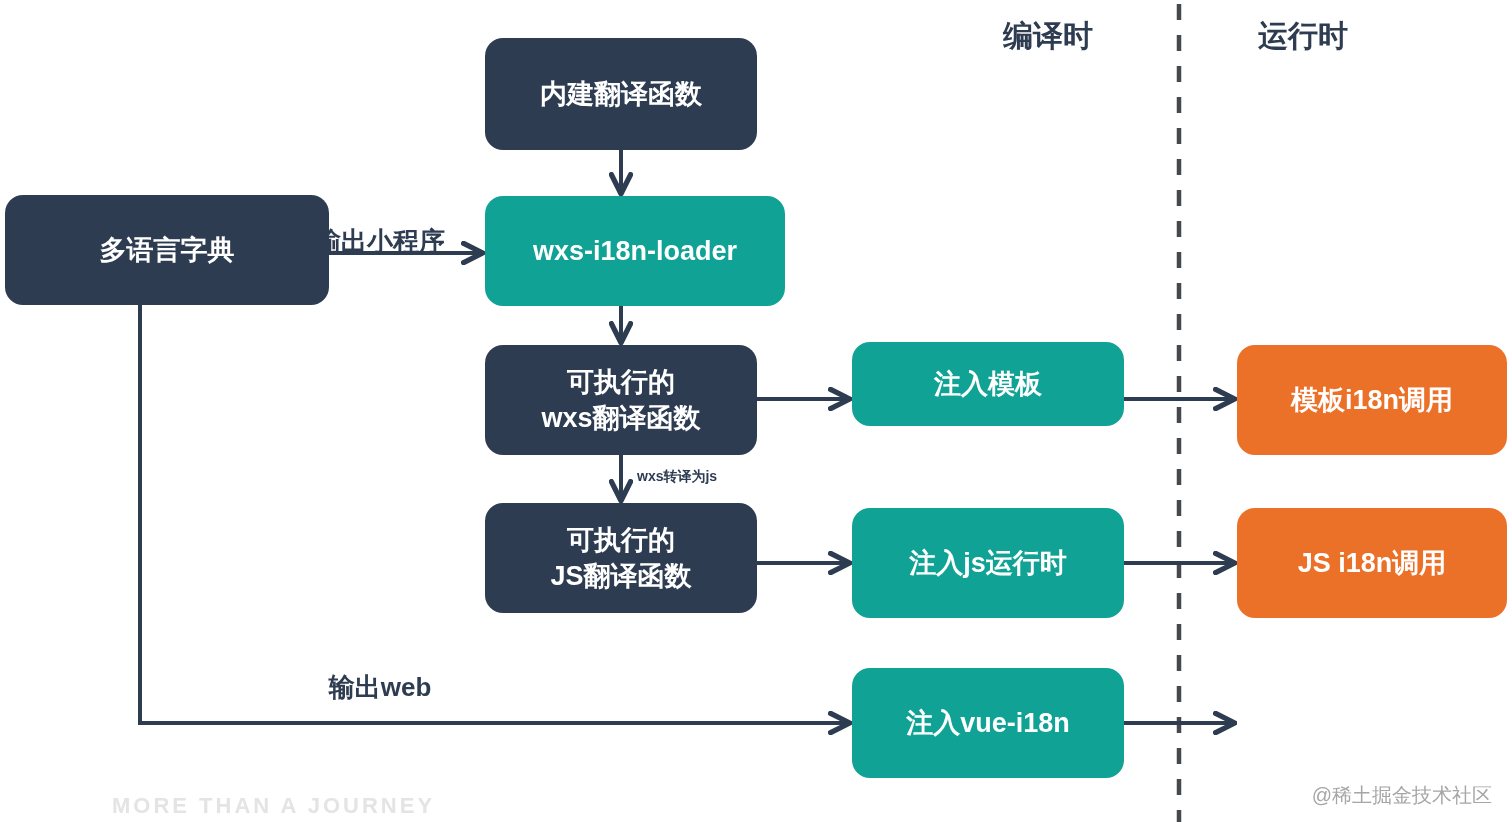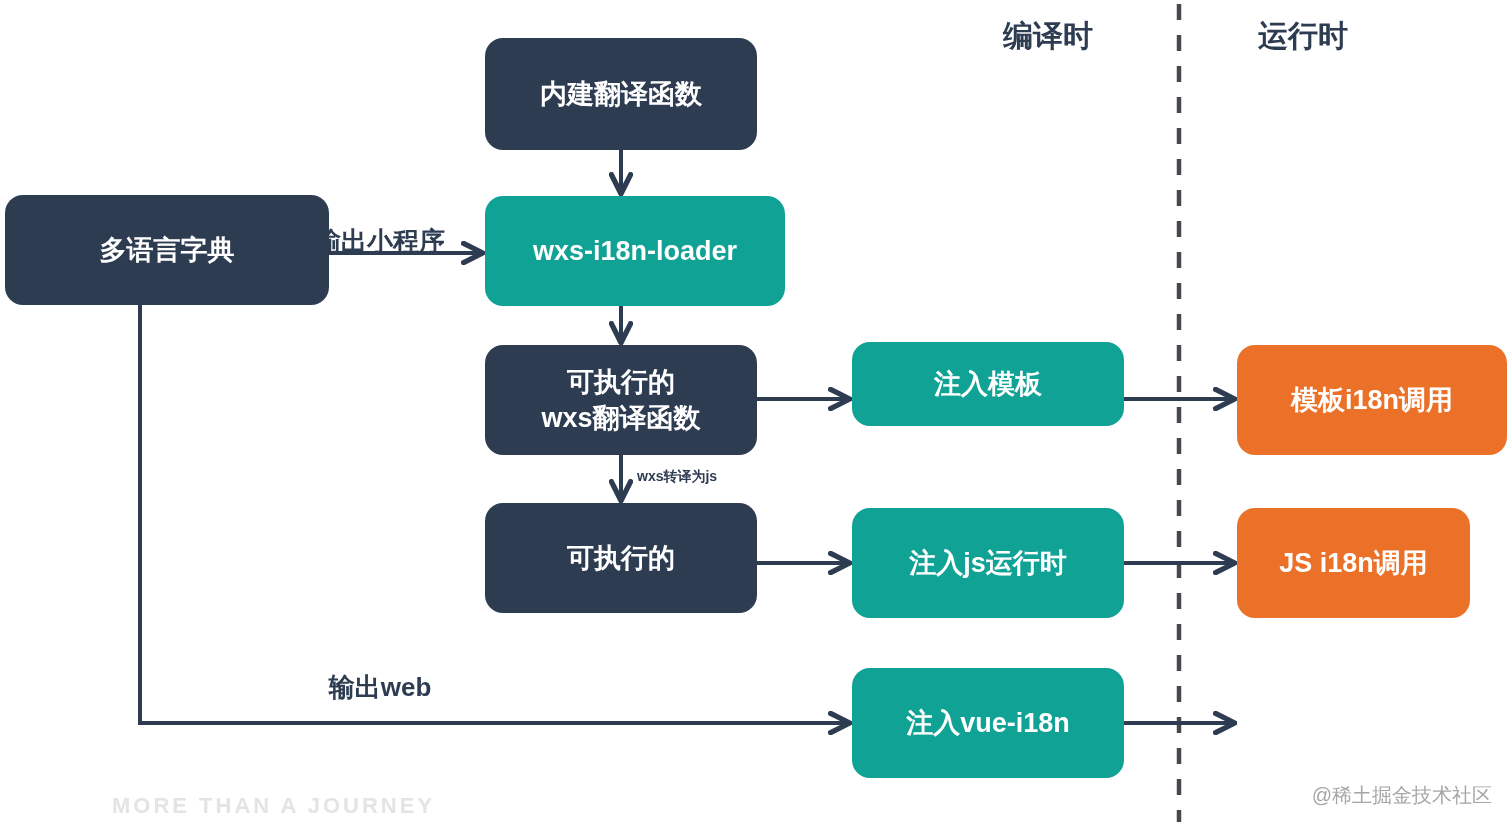--- a/index.html
+++ b/index.html
@@ -97,39 +97,40 @@
     <div>wxs-i18n-loader</div>
   </div>
 
   <div class="node navy" style="left:485px;top:345px;width:272px;height:110px;">
     <div>可执行的</div>
     <div>wxs翻译函数</div>
   </div>
 
   <div class="node navy" style="left:485px;top:503px;width:272px;height:110px;">
     <div>可执行的</div>
+    <div>JS翻译函数</div>
   </div>
 
   <div class="node teal" style="left:852px;top:342px;width:272px;height:84px;">
     <div>注入模板</div>
   </div>
 
   <div class="node teal" style="left:852px;top:508px;width:272px;height:110px;">
     <div>注入js运行时</div>
   </div>
 
   <div class="node teal" style="left:852px;top:668px;width:272px;height:110px;">
     <div>注入vue-i18n</div>
   </div>
 
   <div class="node orange" style="left:1237px;top:345px;width:270px;height:110px;">
     <div>模板i18n调用</div>
   </div>
 
-  <div class="node orange" style="left:1237px;top:508px;width:233px;height:110px;align-items:center;">
+  <div class="node orange" style="left:1237px;top:508px;width:270px;height:110px;align-items:center;">
     <div>JS i18n调用</div>
   </div>
 
 
   <div class="edge-label" style="left:275px;top:224px;width:210px;">输出小程序</div>
   <div class="edge-label small" style="left:637px;top:468px;">wxs转译为js</div>
   <div class="edge-label" style="left:275px;top:670px;width:210px;">输出web</div>
 
   <div class="wm-left">MORE THAN A JOURNEY</div>
   <div class="wm-right">@稀土掘金技术社区</div>

